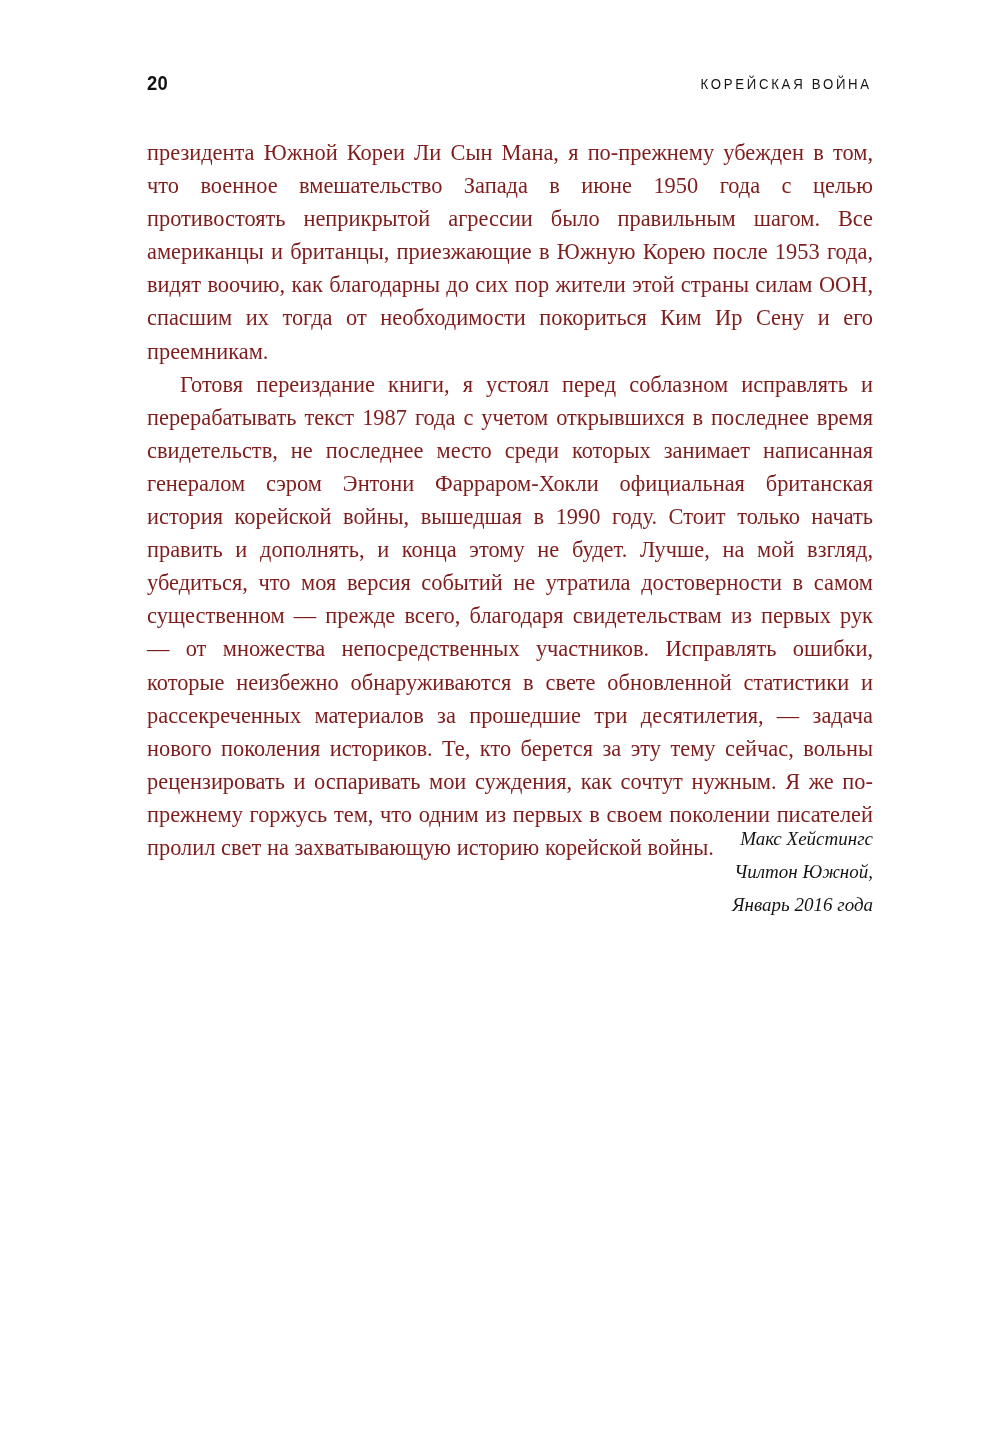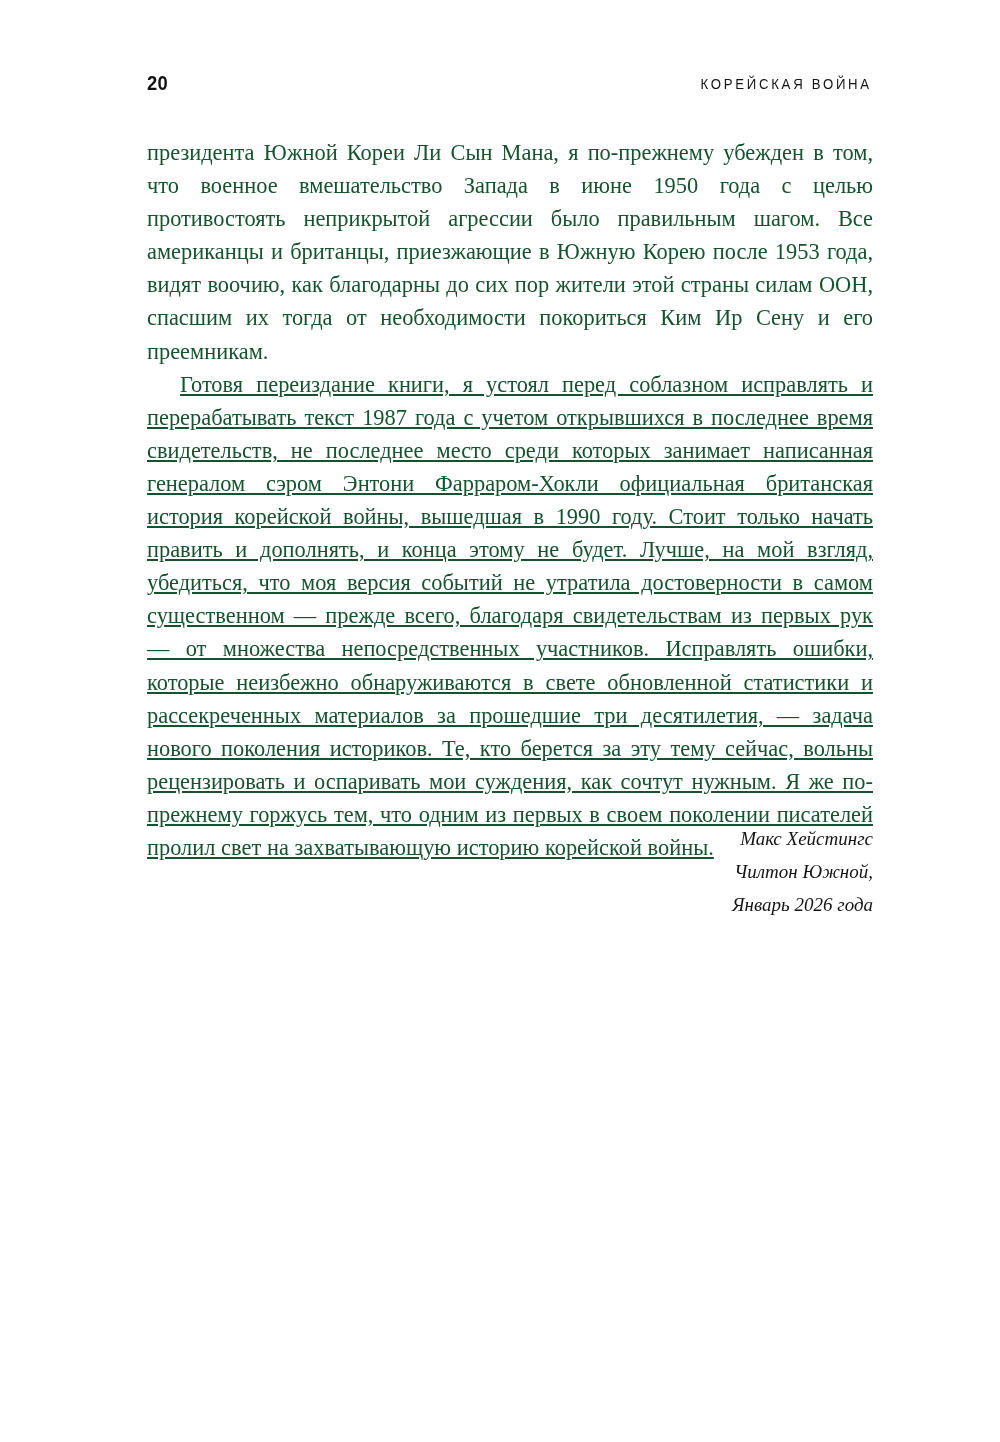--- a/index.html
+++ b/index.html
@@ -66,24 +66,24 @@
   .para {
     margin: 0;
     font-size: 22.4px;
     line-height: 33.1px;
     text-align: justify;
     text-justify: inter-word;
     font-variant-numeric: oldstyle-nums;
     font-feature-settings: "onum" 1, "liga" 1, "kern" 1;
     hyphens: manual;
     word-spacing: 0.1px;
-    color: #14532d;
+    color: #7f1d1d;
   }
   .para.continued { text-indent: 0; }
-  .para.indented  { text-indent: 33px; text-decoration: underline; }
+  .para.indented  { text-indent: 33px; }
 
   
   .signature {
     position: absolute;
     left: 147px;
     top: 822px;
     width: 726px;
     text-align: right;
     font-style: italic;
     font-size: 19px;
@@ -105,16 +105,16 @@
   </div>
 
   <div class="textblock">
     <p class="para continued">президента Южной Кореи Ли Сын Мана, я по-прежнему убежден в том, что военное вмешательство Запада в июне 1950 года с целью противостоять неприкрытой агрессии было правильным шагом. Все американцы и британцы, приезжающие в Южную Корею после 1953 года, видят воочию, как благодарны до сих пор жители этой страны силам ООН, спасшим их тогда от необходимости покориться Ким Ир Сену и его преемникам.</p>
     <p class="para indented">Готовя переиздание книги, я устоял перед соблазном исправлять и перерабатывать текст 1987 года с учетом открывшихся в последнее время свидетельств, не последнее место среди которых занимает написанная генералом сэром Энтони Фарраром-Хокли официальная британская история корейской войны, вышедшая в 1990 году. Стоит только начать править и дополнять, и конца этому не будет. Лучше, на мой взгляд, убедиться, что моя версия событий не утратила достоверности в самом существенном — прежде всего, благодаря свидетельствам из первых рук — от множества непосредственных участников. Исправлять ошибки, которые неизбежно обнаруживаются в свете обновленной статистики и рассекреченных материалов за прошедшие три десятилетия, — задача нового поколения историков. Те, кто берется за эту тему сейчас, вольны рецензировать и оспаривать мои суждения, как сочтут нужным. Я же по-прежнему горжусь тем, что одним из первых в своем поколении писателей пролил свет на захватывающую историю корейской войны.</p>
   </div>
 
   <div class="signature">
     <span class="sig-line">Макс Хейстингс</span>
     <span class="sig-line">Чилтон Южной,</span>
-    <span class="sig-line">Январь 2026 года</span>
+    <span class="sig-line">Январь 2016 года</span>
   </div>
 
 </div>
 
 </body></html>

